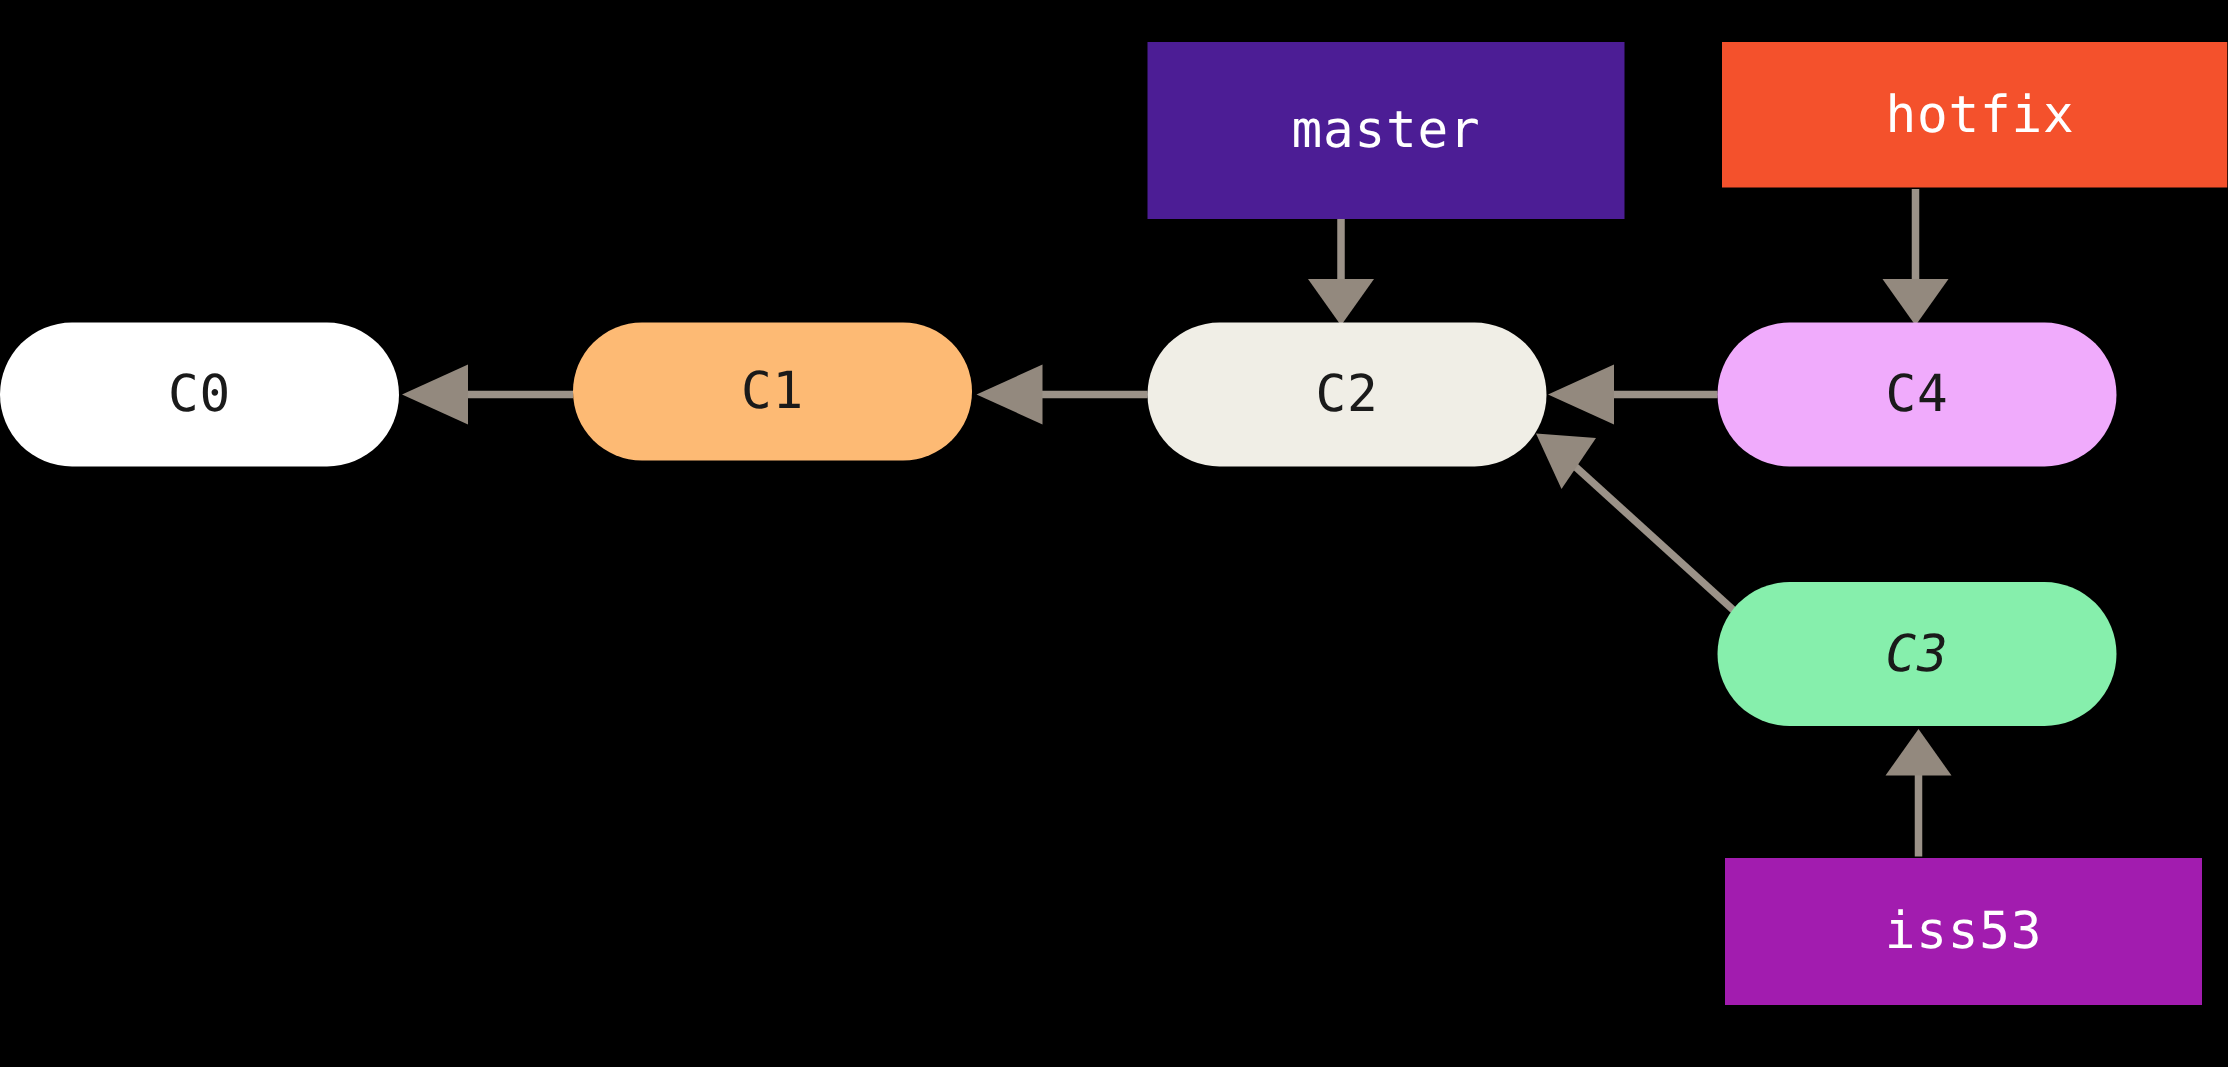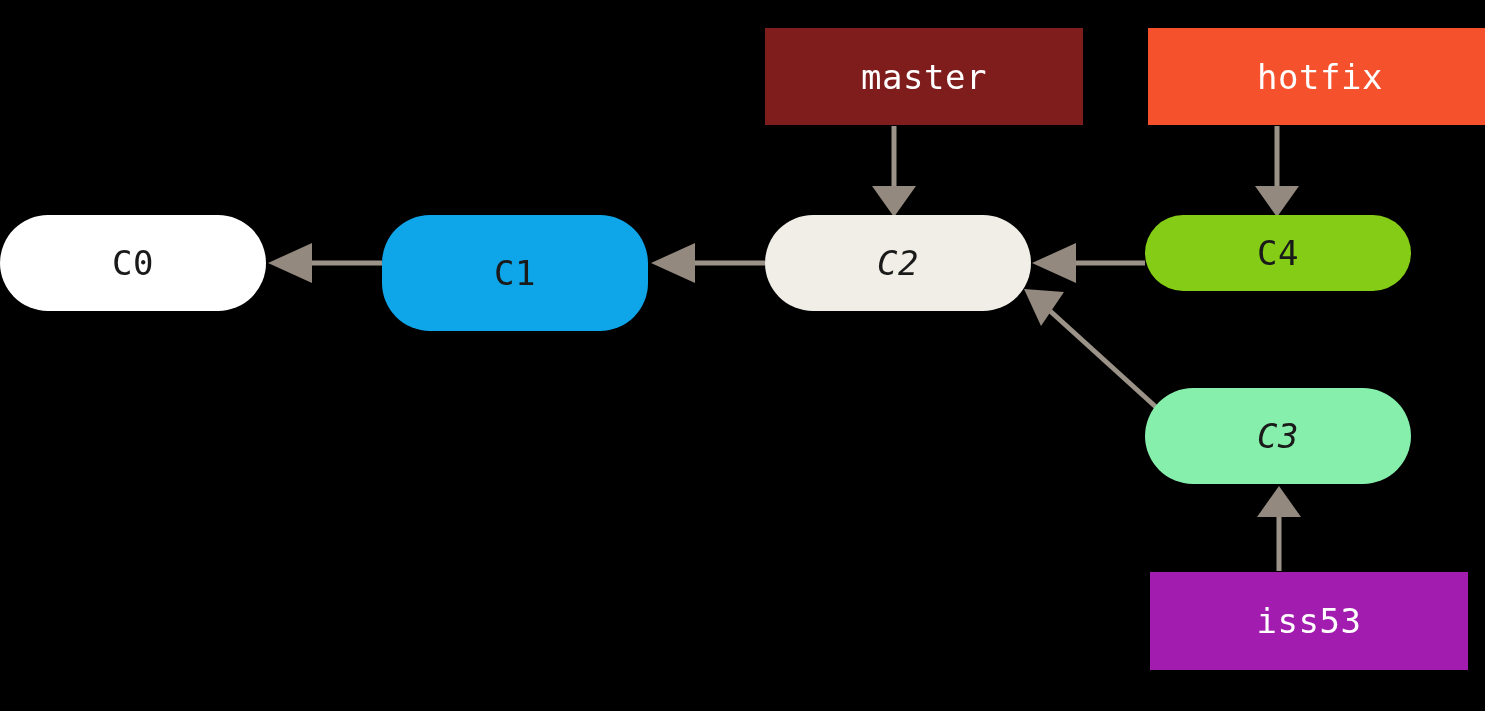--- a/index.html
+++ b/index.html
@@ -90,34 +90,34 @@
 
     <g>
       <line x1="1279" y1="571" x2="1279" y2="512" stroke="#9B9288" stroke-width="5"></line>
       <polygon points="1279,486 1257,517 1301,517" fill="#93897E"></polygon>
     </g>
   </svg>
 
   <div class="commit-node" style="left: 0px; top: 215px; width: 266px; height: 96px; background: #ffffff; color: rgb(26, 26, 26);">
     <span class="node-text">C0</span>
   </div>
-  <div class="commit-node" style="left: 382px; top: 215px; width: 266px; height: 116px; background: #0ea5e9; color: rgb(26, 26, 26);">
+  <div class="commit-node" style="left: 382px; top: 215px; width: 266px; height: 92px; background: #fdba74; color: rgb(26, 26, 26);">
     <span class="node-text">C1</span>
   </div>
-  <div class="commit-node" style="left: 765px; top: 215px; width: 266px; height: 96px; background: rgb(240, 238, 230); color: rgb(26, 26, 26); font-style: italic;">
+  <div class="commit-node" style="left: 765px; top: 215px; width: 266px; height: 96px; background: rgb(240, 238, 230); color: rgb(26, 26, 26);">
     <span class="node-text">C2</span>
   </div>
-  <div class="commit-node" style="left: 1145px; top: 215px; width: 266px; height: 76px; background: #84cc16; color: rgb(26, 26, 26);">
+  <div class="commit-node" style="left: 1145px; top: 215px; width: 266px; height: 96px; background: #f0abfc; color: rgb(26, 26, 26);">
     <span class="node-text">C4</span>
   </div>
   <div class="commit-node" style="left: 1145px; top: 388px; width: 266px; height: 96px; background: #86efac; color: rgb(26, 26, 26); font-style: italic;">
     <span class="node-text">C3</span>
   </div>
 
-  <div class="branch-label" style="left: 765px; top: 28px; width: 318px; height: 97px; background: #7f1d1d; color: rgb(255, 255, 255);">
+  <div class="branch-label" style="left: 765px; top: 28px; width: 318px; height: 118px; background: #4c1d95; color: rgb(255, 255, 255);">
     <span class="label-text">master</span>
   </div>
   <div class="branch-label" style="left: 1148px; top: 28px; width: 344px; height: 97px; background: rgb(244, 81, 44); color: rgb(255, 255, 255);">
     <span class="label-text">hotfix</span>
   </div>
   <div class="branch-label" style="left: 1150px; top: 572px; width: 318px; height: 98px; background: #a21caf; color: rgb(255, 255, 255);">
     <span class="label-text">iss53</span>
   </div>
 
 </div>

